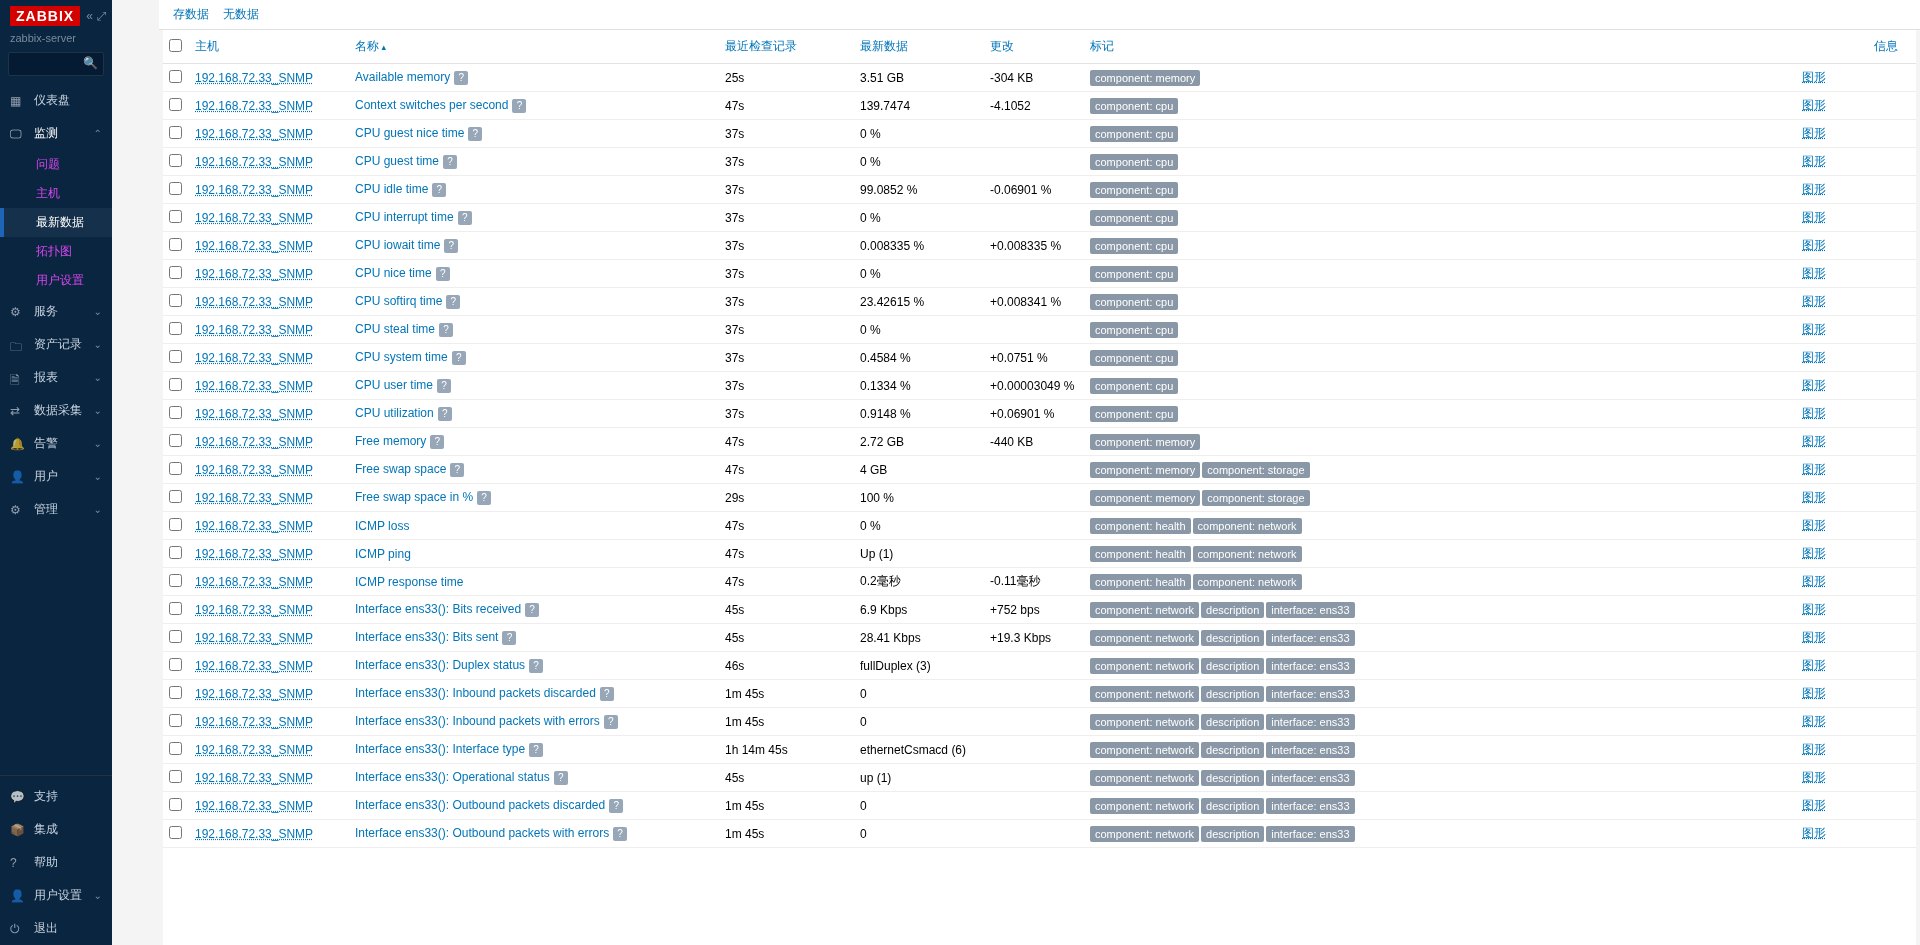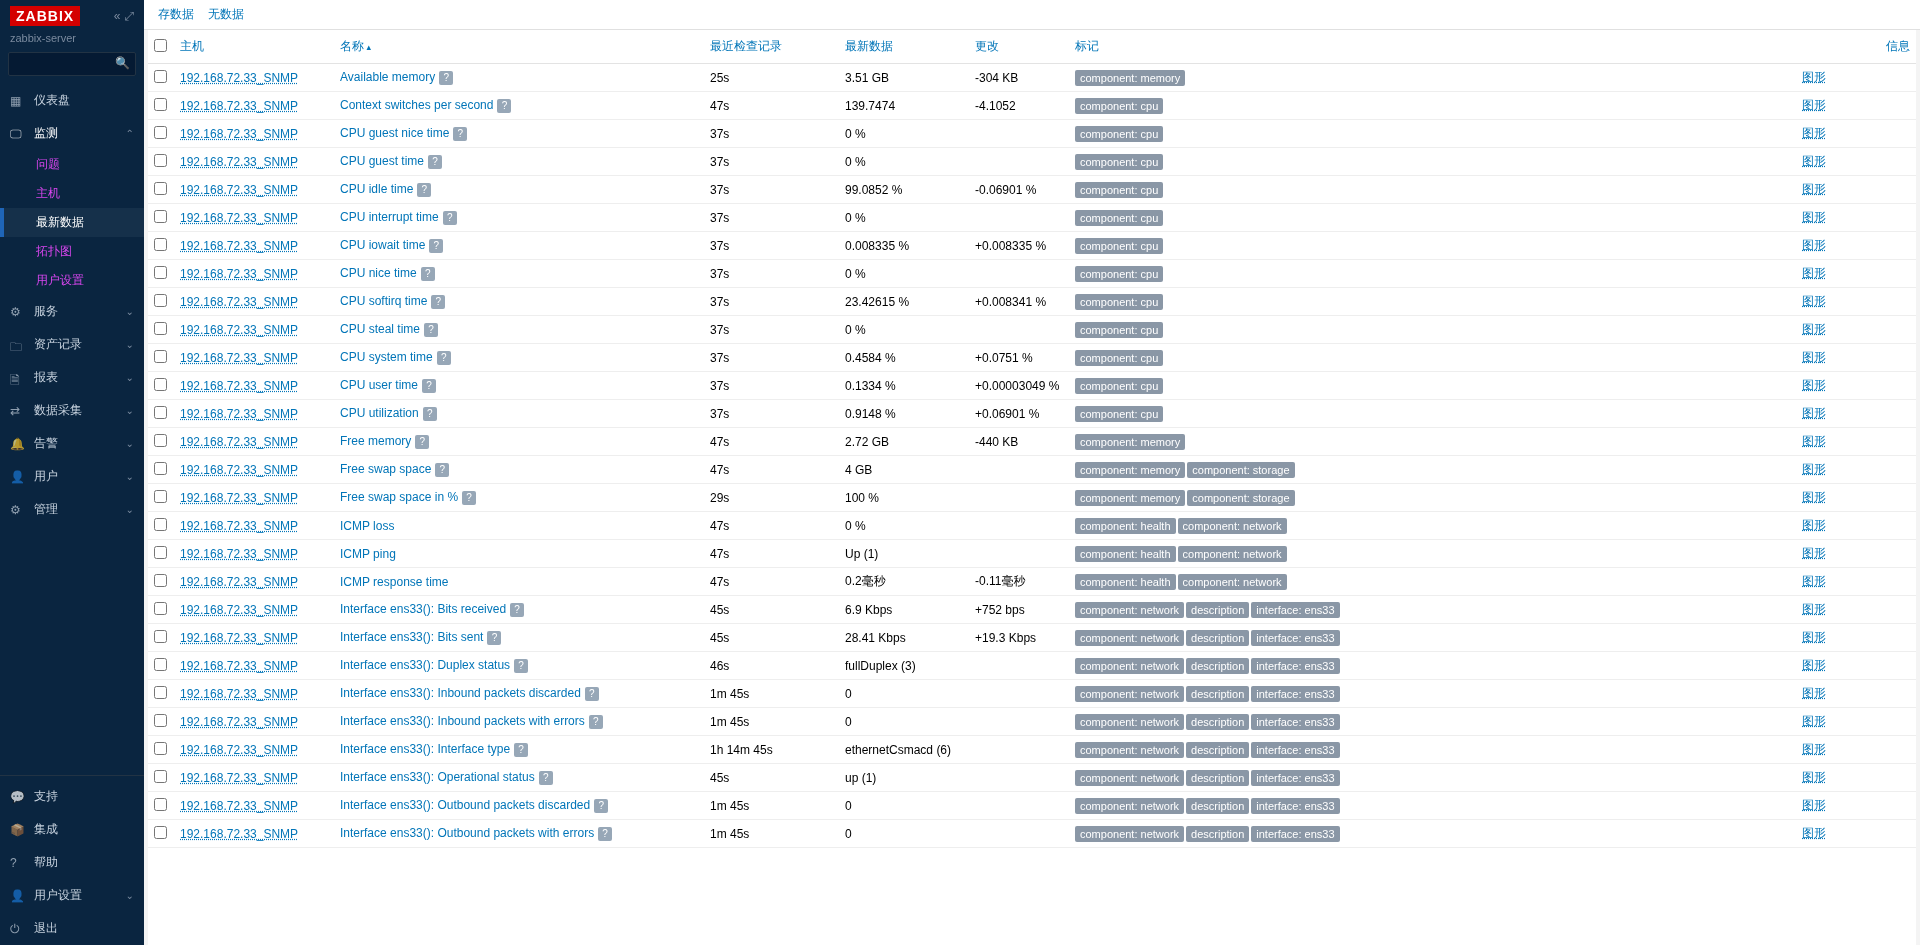--- a/index.html
+++ b/index.html
@@ -1,52 +1,52 @@
 <!DOCTYPE html>
 <html><head>
 <meta charset="utf-8">
 <style>
 *{margin:0;padding:0;box-sizing:border-box;font-family:Arial,"Microsoft YaHei",sans-serif;font-size:12px;}
 body{background:#f4f4f4;display:flex;height:100vh;overflow:hidden;}
-.sidebar{width:144px;background:#0a2540;color:#fff;display:flex;flex-direction:column;height:100%;}
+.sidebar{width:112px;background:#0a2540;color:#fff;display:flex;flex-direction:column;height:100%;}
 .logo-row{display:flex;align-items:center;padding:6px 10px;gap:6px;}
 .logo{color:#fff;font-weight:bold;font-size:14px;background:#d40000;padding:2px 6px;letter-spacing:1px;}
 .collapse-icons{margin-left:auto;display:flex;gap:4px;color:#7a8a9e;}
 .subtitle{color:#7a8a9e;font-size:11px;padding:0 10px 8px;}
 .search-box{margin:0 8px 8px;position:relative;}
 .search-box input{width:100%;background:#051a33;border:1px solid #234;color:#fff;padding:4px 24px 4px 8px;border-radius:2px;}
 .search-box .s-icon{position:absolute;right:6px;top:4px;color:#7a8a9e;}
 .nav{flex:1;overflow-y:auto;}
 .nav-item{display:flex;align-items:center;padding:8px 10px;gap:10px;color:#c7d2de;cursor:pointer;}
 .nav-item .chev{margin-left:auto;color:#7a8a9e;font-size:10px;}
 .nav-sub{padding:6px 10px 6px 36px;color:#d946ef;cursor:pointer;}
 .nav-sub.active{background:#15304a;border-left:4px solid #1f65b7;padding-left:32px;color:#fff;}
 .nav-item.expanded{color:#fff;}
 .bottom-nav{border-top:1px solid #234;padding-top:4px;}
 .ic{width:14px;height:14px;display:inline-block;opacity:.7;}
-.main{flex:1;display:flex;flex-direction:column;overflow:hidden;}
+.main{flex:1;display:flex;flex-direction:column;overflow:hidden;margin-left:47px;}
 .topbar{background:#fff;padding:6px 14px;border-bottom:1px solid #e0e0e0;display:flex;gap:14px;}
 .toptab{color:#0275b8;cursor:pointer;}
 .table-wrap{flex:1;overflow:auto;background:#fff;margin:0 4px;}
 table{width:100%;border-collapse:collapse;}
 th{text-align:left;padding:8px 6px;color:#0275b8;font-weight:normal;border-bottom:1px solid #e3e3e3;background:#fff;position:sticky;top:0;white-space:nowrap;}
 th.sortable::after{content:" ▴";font-size:9px;}
 td{padding:5px 6px;border-bottom:1px solid #eee;vertical-align:middle;white-space:nowrap;}
 .host-link,.name-link,.graph-link{color:#0275b8;text-decoration:underline dotted;cursor:pointer;}
 .name-link{text-decoration:none;}
 .qmark{display:inline-block;background:#97a7b7;color:#fff;width:14px;height:14px;text-align:center;line-height:14px;font-size:10px;border-radius:2px;margin-left:4px;}
 .tag{display:inline-block;background:#8a97a6;color:#fff;padding:2px 5px;border-radius:2px;font-size:11px;margin-right:2px;}
 input[type=checkbox]{cursor:pointer;}
 .col-chk{width:26px;}
 .col-host{width:160px;}
 .col-name{width:370px;}
 .col-lc{width:135px;}
 .col-ld{width:130px;}
 .col-chg{width:100px;}
-.col-info{width:60px;text-align:right;}
+.col-info{width:60px;text-align:center;}
 .col-graph{width:60px;}
 </style>
 </head>
 <body>
 
 <div class="sidebar">
   <div class="logo-row">
     <span class="logo">ZABBIX</span>
     <span class="collapse-icons">
       <span>«</span>

